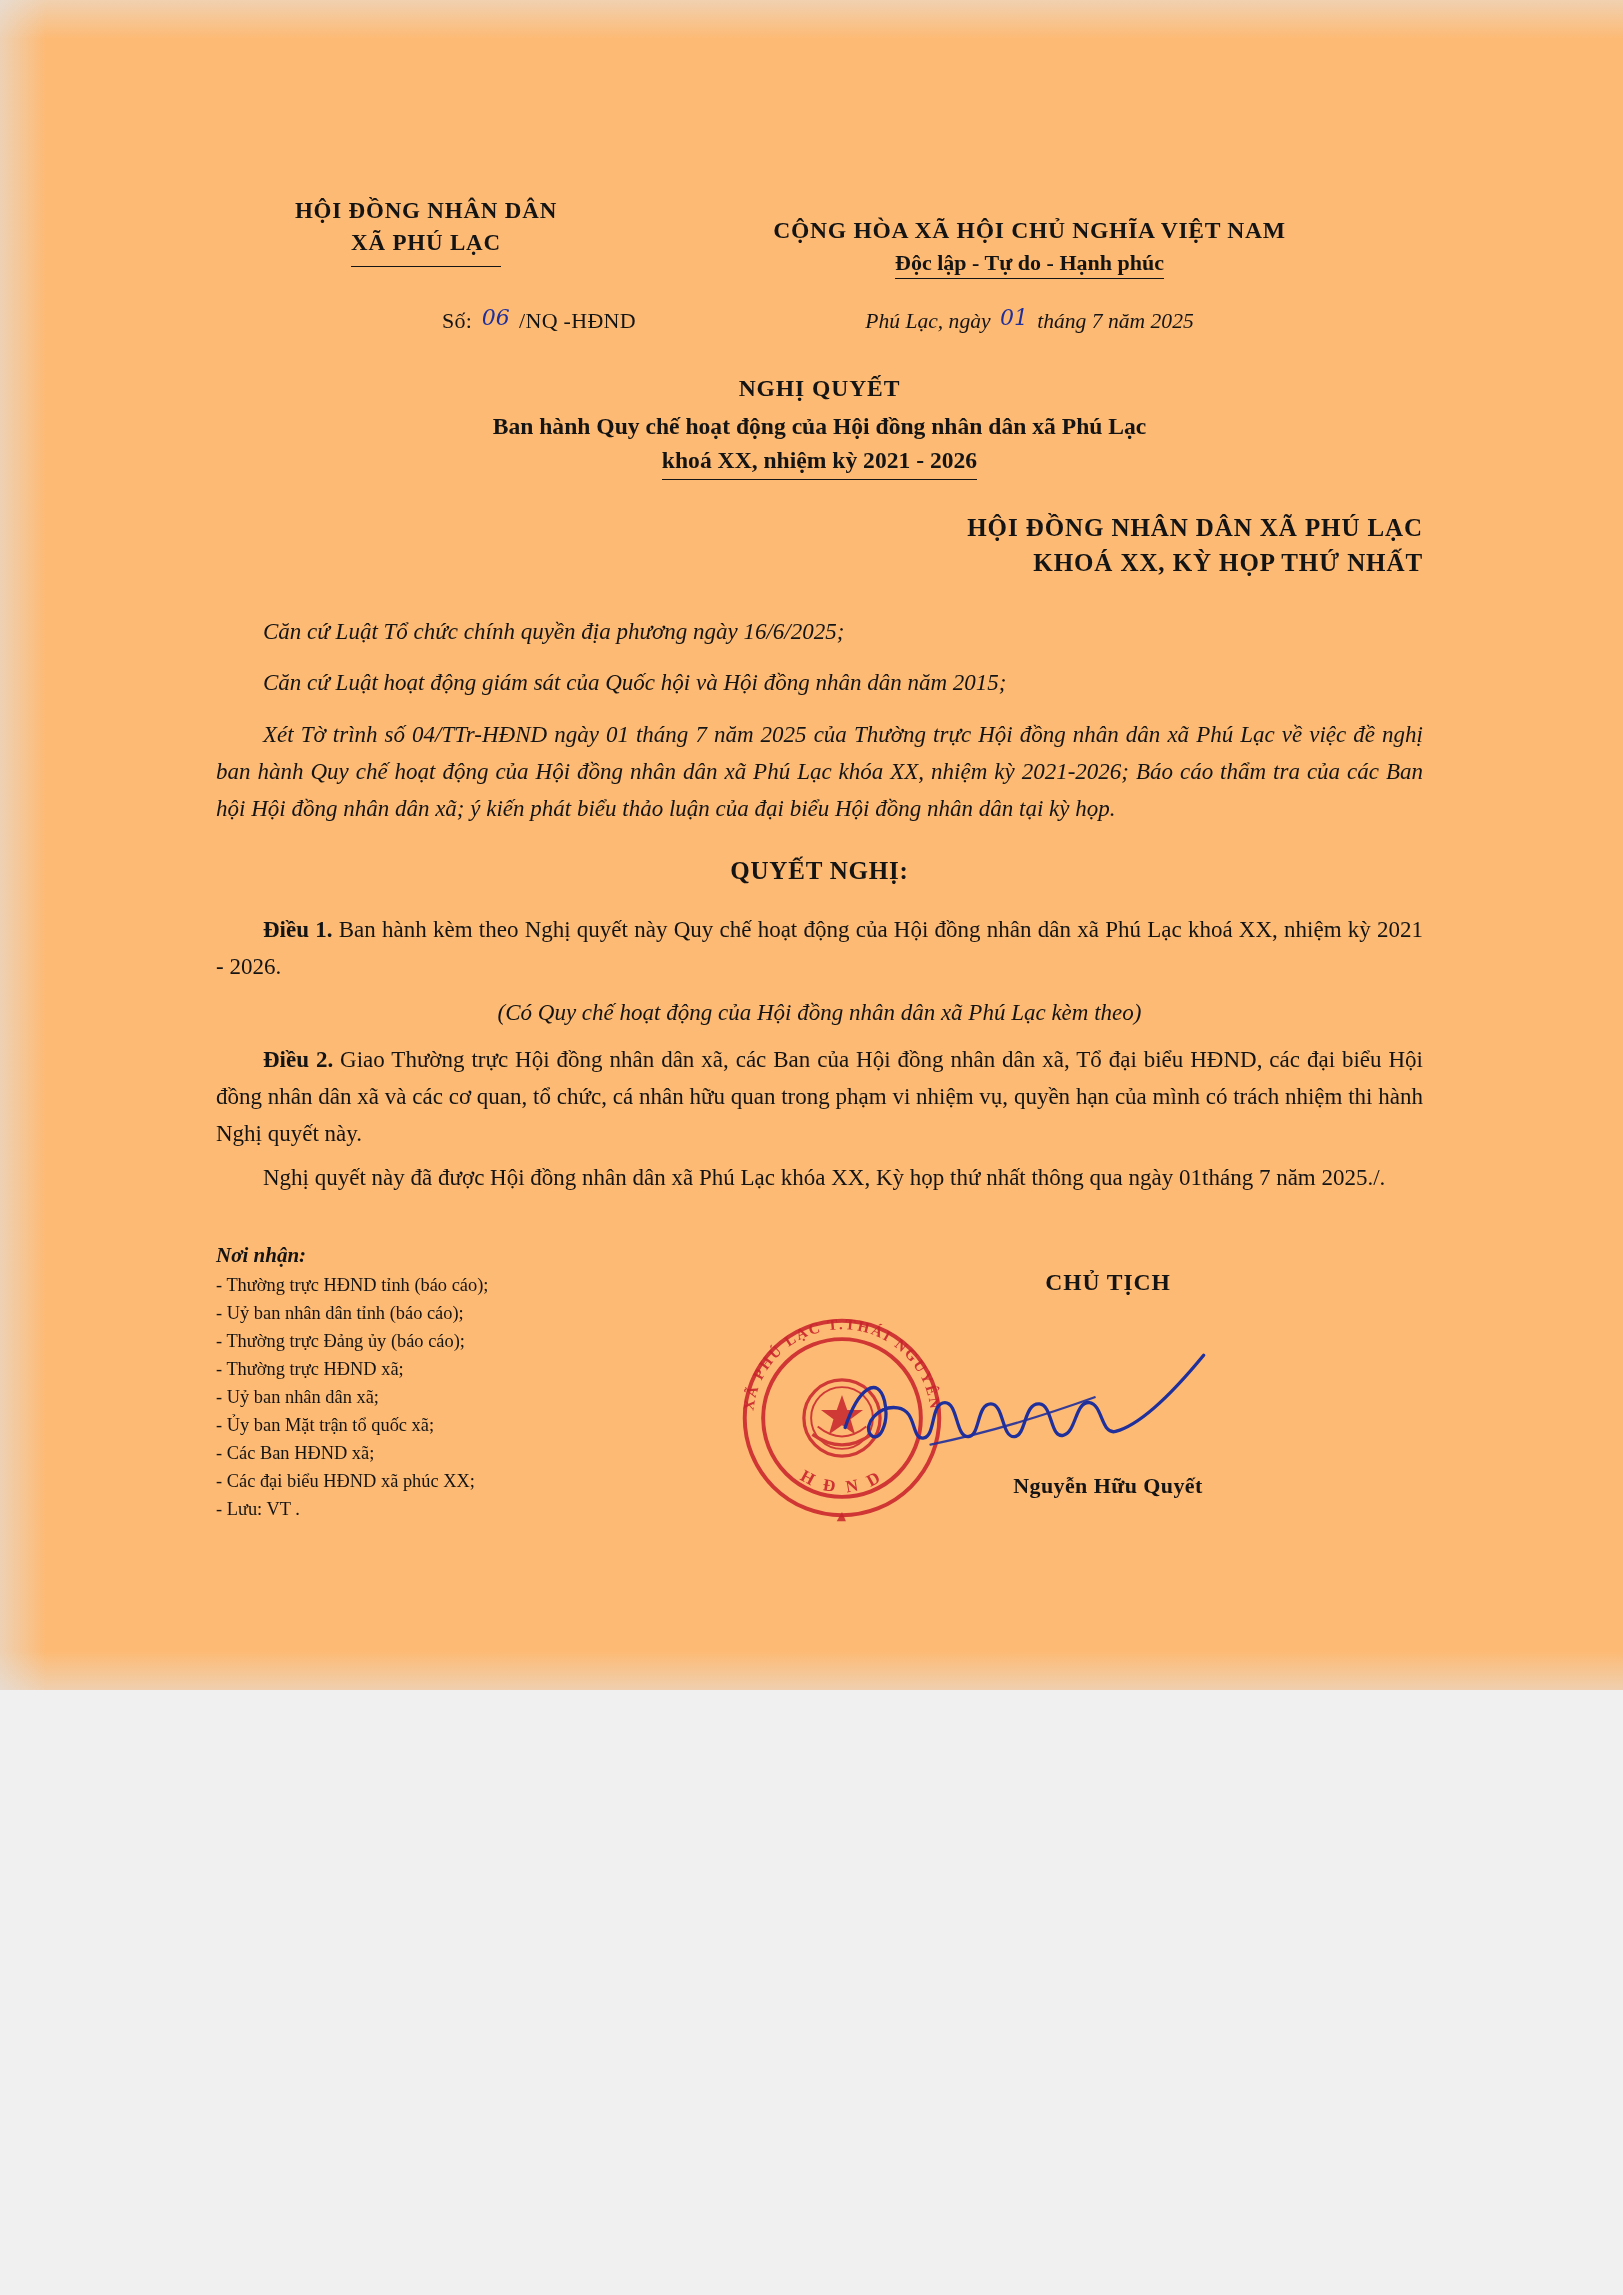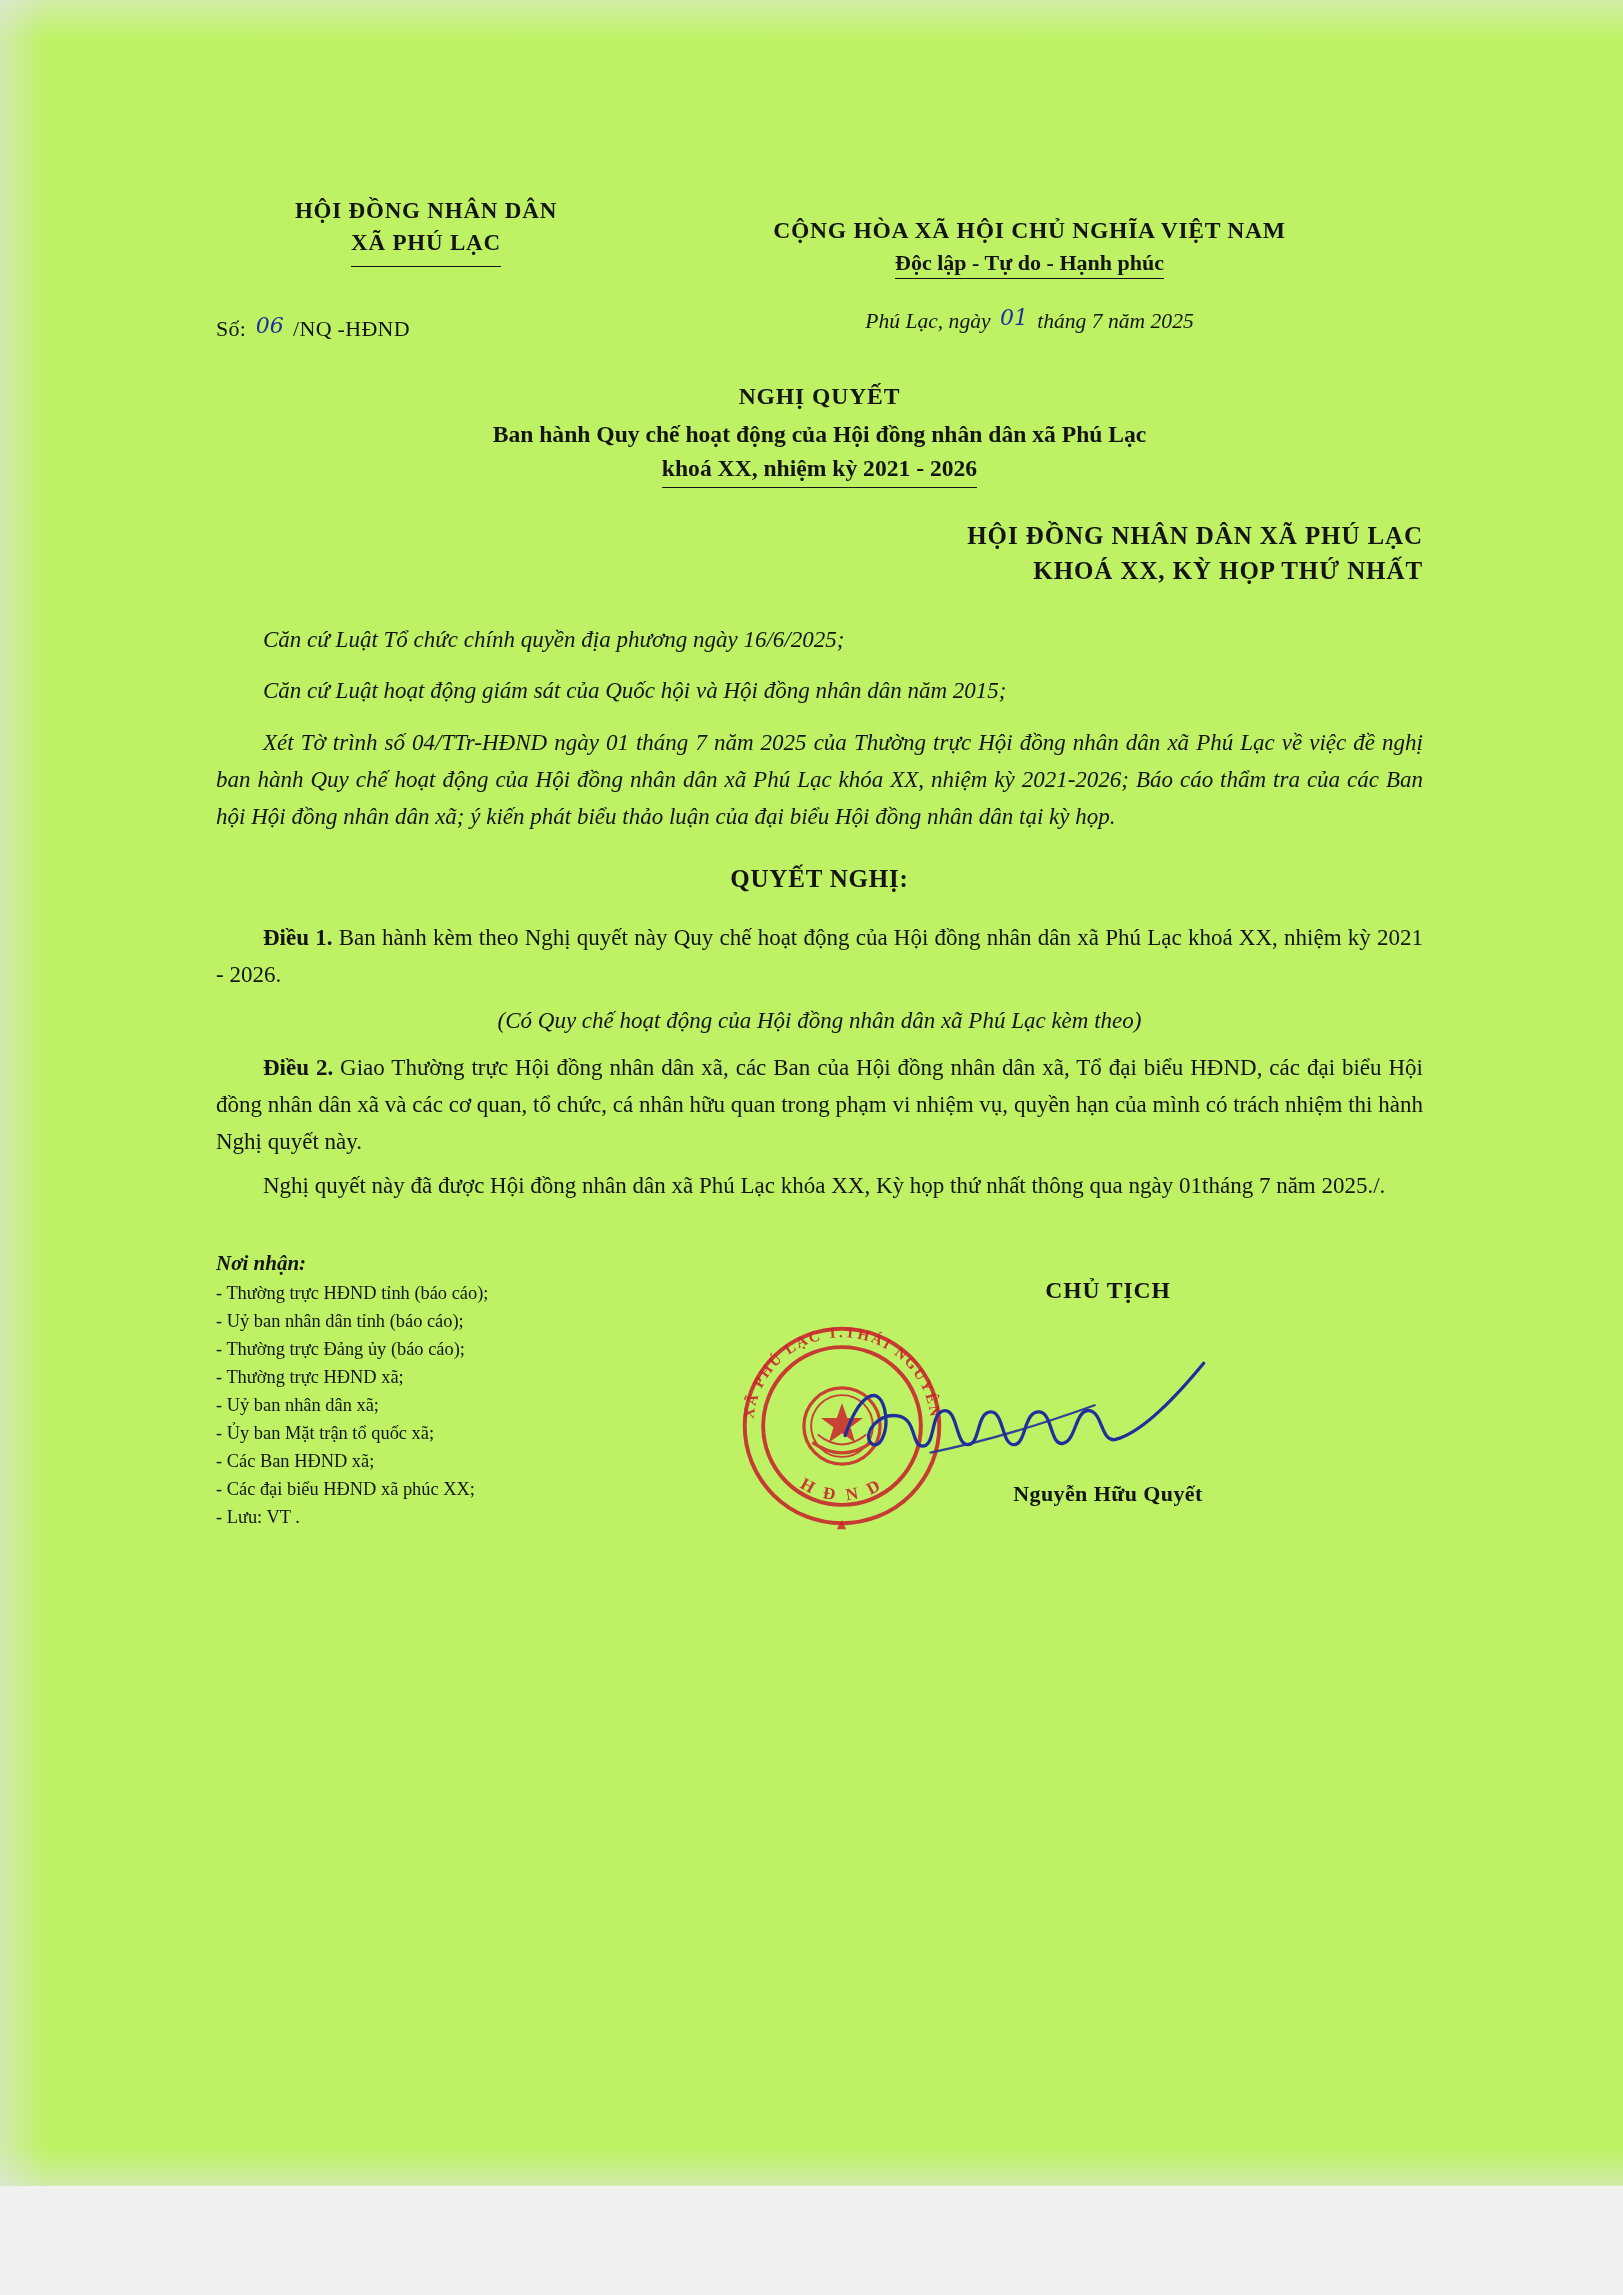--- a/index.html
+++ b/index.html
@@ -3,22 +3,22 @@
 <meta charset="utf-8">
 <style>
   html, body {
     margin: 0;
     padding: 0;
     background: #f0f0f0;
   }
   .page {
     position: relative;
     width: 1623px;
-    height: 2186px;
-    background: #bef264;
+    height: 1690px;
+    background: #fdba74;
     overflow: hidden;
     font-family: "Liberation Serif", serif;
     color: #141414;
   }
   
   .page::before {
     content: "";
     position: absolute;
     inset: 0;
     background:
@@ -83,24 +83,23 @@
   }
 
   .subheader {
     display: flex;
     align-items: flex-start;
     width: 100%;
     margin-top: 29px;
   }
   .num-wrap {
     width: 420px;
-    text-align: left;
-    font-size: 22px;
-    position: relative;
-    margin-top: 8px;
+    text-align: right;
+    font-size: 22px;
+    position: relative;
   }
   .num-label { letter-spacing: 0.3px; }
   .num-hand {
     font-family: "DejaVu Serif", serif;
     font-style: italic;
     color: #1f2f9c;
     font-size: 22px;
     padding: 0 3.9px;
     position: relative;
     top: -3.9px;

